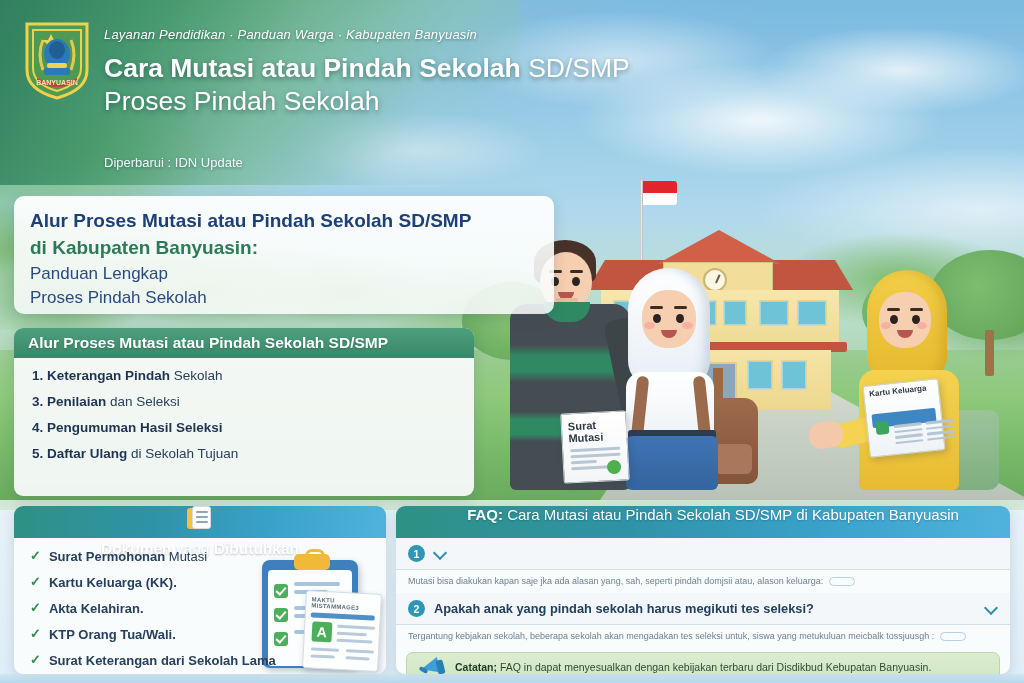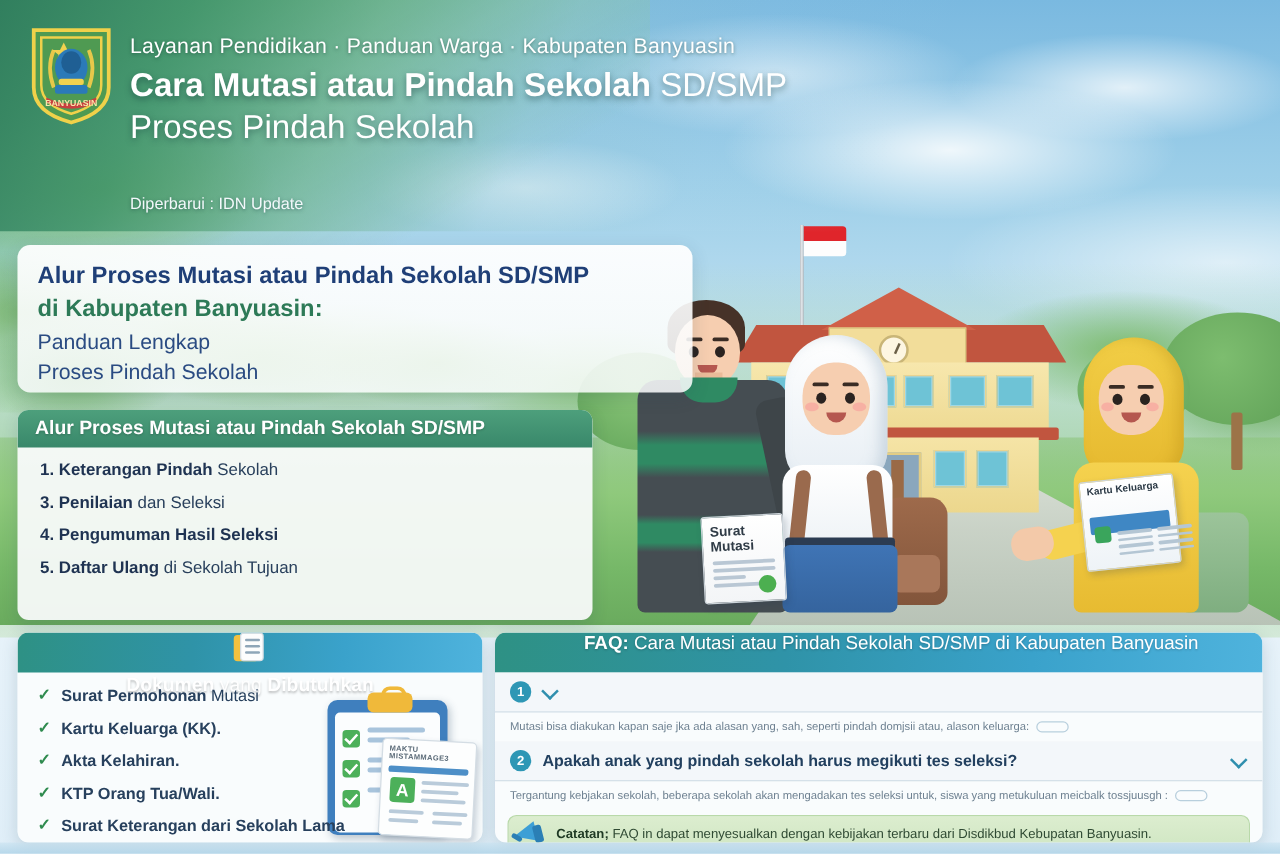--- a/index.html
+++ b/index.html
@@ -209,22 +209,23 @@
     position: absolute; left: 0; top: 0; width: 1024px; height: 185px;
     background: linear-gradient(115deg,
       rgba(46,124,92,.92) 0%, rgba(62,146,106,.82) 14%,
       rgba(104,175,134,.55) 28%, rgba(150,200,200,.24) 42%,
       rgba(190,220,235,.06) 56%, rgba(255,255,255,0) 70%);
   }
   .header { position: absolute; left: 0; top: 0; width: 1024px; height: 185px; }
   .logo { position: absolute; left: 23px; top: 20px; width: 68px; height: 80px; }
   .kicker {
     position: absolute; left: 104px; top: 27px;
-    font-size: 17px; color: #ffffff; letter-spacing: .2px;
+    font-size: 13px; color: #ffffff; letter-spacing: .2px;
     text-shadow: 0 1px 3px rgba(20,60,50,.55);
+    font-style: italic;
   }
   .h1 {
     position: absolute; left: 104px; top: 52px; width: 760px;
     font-size: 26.5px; line-height: 33px; color: #ffffff;
     text-shadow: 0 2px 5px rgba(20,60,60,.5);
   }
   .h1 b { font-weight: 700; }
   .h1 .light { font-weight: 400; }
   .updated {
     position: absolute; left: 104px; top: 155px;
@@ -332,21 +333,21 @@
   }
   .faq-a {
     padding: 5px 12px 6px; font-size: 9px; color: #6e8191; line-height: 12px;
     display: flex; align-items: center; gap: 6px;
   }
   .faq-a .pill { display:inline-block; width: 26px; height: 9px; border: 1px solid #b8cfdd; border-radius: 6px; }
   .note {
     margin: 4px 10px 0; background: linear-gradient(180deg,#dcedcf,#cfe6c2);
     border: 1px solid #b9d9a9; border-radius: 7px;
     display: flex; align-items: center; gap: 10px;
-    padding: 6px 0; height: 30px;
+    padding: 6px 10px; height: 30px;
   }
   .megaphone { width: 28px; height: 20px; position: relative; flex:0 0 auto; }
   .megaphone .cone {
     position:absolute; left: 4px; top: 2px; width: 0; height: 0;
     border-top: 8px solid transparent; border-bottom: 8px solid transparent;
     border-right: 18px solid #3d9fd6; transform: rotate(-14deg);
   }
   .megaphone .cap { position:absolute; left: 20px; top: 3px; width: 7px; height: 14px; background:#2b7fb5; border-radius: 2px; transform: rotate(-14deg);}
   .megaphone .hnd { position:absolute; left: 2px; top: 11px; width: 9px; height: 4px; background:#2b7fb5; border-radius:2px; transform: rotate(30deg);}
   .note-txt { font-size: 10.5px; color: #2f4a33; }

